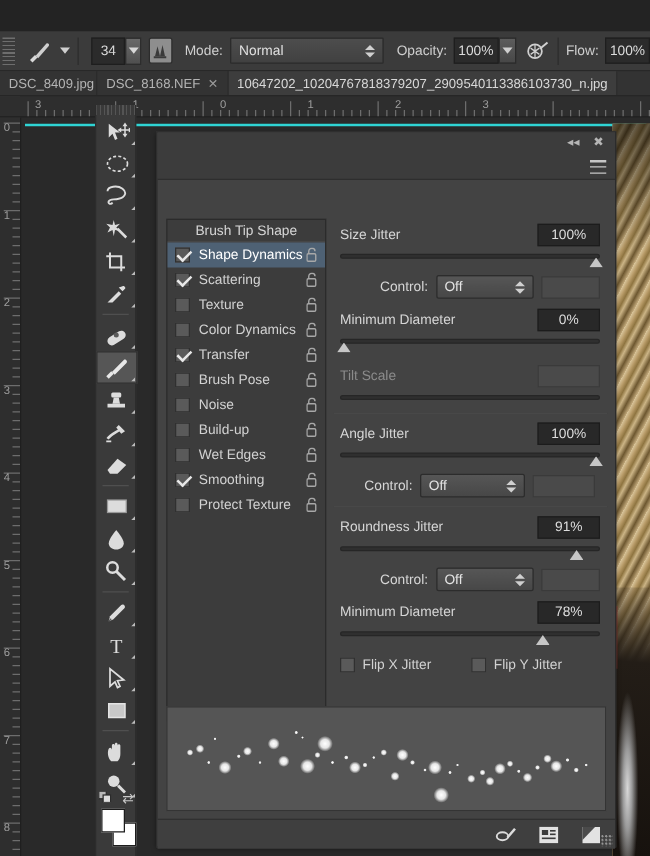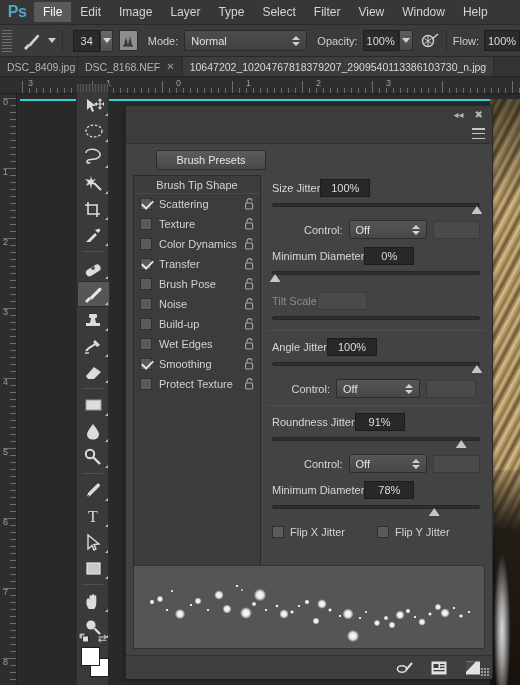--- a/index.html
+++ b/index.html
@@ -243,21 +243,21 @@
   .optrow .olabel { font-size: 11px; color: #d2d2d2; }
   .optrow.sel .olabel { color: #ffffff; }
   .optrow .lock {
     position: absolute; right: 6px; top: 4px; width: 9px; height: 12px;
   }
 
   
   .ctrls { position: absolute; left: 141px; top: 31px; width: 219px; }
   .crow { padding: 0; }
   .lrow {
-    display: flex; align-items: center; justify-content: flex-start;
+    display: flex; align-items: center; justify-content: space-between;
     padding: 4px 6px 2px 5px;
   }
   .lrow .clabel { font-size: 11px; color: #d6d6d6; }
   .lrow .clabel.dim { color: #8b8b8b; }
   .valbox {
     width: 50px; height: 18px; background: #282828; border: 1px solid #1c1c1c;
     color: #dedede; font-size: 11px; display: flex; align-items: center;
     justify-content: center;
   }
   .valbox.empty { background: #4a4a4a; border-color: #3a3a3a; }
@@ -305,35 +305,20 @@
     background:
       radial-gradient(circle at 1px 1px, #9a9a9a 0.8px, transparent 1px) 0 0/3px 3px;
   }
   svg { display: block; }
 </style>
 </head>
 <body>
 
 <div id="app">
 
-  <div class="menubar">
-    <div class="ps-logo">Ps</div>
-    <div id="menu-items" style="display:flex;align-items:center;">
-        <div class="menu-item active">File</div>
-        <div class="menu-item">Edit</div>
-        <div class="menu-item">Image</div>
-        <div class="menu-item">Layer</div>
-        <div class="menu-item">Type</div>
-        <div class="menu-item">Select</div>
-        <div class="menu-item">Filter</div>
-        <div class="menu-item">View</div>
-        <div class="menu-item">Window</div>
-        <div class="menu-item">Help</div>
-      </div>
-  </div>
 
   <div class="optionsbar">
     <div class="grip"></div>
     <div class="opt-brushicon">
       <svg width="22" height="20" viewBox="0 0 22 20">
         <path d="M3 17 L7 13 L9 15 L5 19 Z" fill="#d8d8d8"></path>
         <path d="M7.5 13.5 L16 4 C17 3 19 4.5 18 5.8 L9.5 15.5 Z" fill="#cfcfcf"></path>
       </svg>
     </div>
     <div style="margin-left:4px">
@@ -745,27 +730,34 @@
       <div id="panel-tabs" style="display:flex;align-items:stretch;"></div>
       <div class="panel-menu">
         <span></span>
           <span></span>
           <span></span>
       </div>
     </div>
 
     <div class="panel-body">
 
-      <div class="presets-btn-wrap">
-        <div class="presets-btn">Brush Presets</div>
-      </div>
 
       <div class="optlist">
         <div class="optlist-head">Brush Tip Shape</div>
         <div id="optrows">
+            <div class="optrow sel">
+              <span class="cb on"></span>
+              <span class="olabel">Shape Dynamics</span>
+              <span class="lock">
+                <svg width="9" height="12" viewBox="0 0 9 12">
+                  <path d="M2 5 V3.2 C2 1.4 3.4 0.6 4.6 0.6 C6 0.6 7 1.6 7 3" fill="none" stroke="#a8a8a8" stroke-width="1.1"></path>
+                  <rect x="0.6" y="5" width="7" height="6" rx="1" fill="none" stroke="#a8a8a8" stroke-width="1.1"></rect>
+                </svg>
+              </span>
+            </div>
             <div class="optrow">
               <span class="cb on"></span>
               <span class="olabel">Scattering</span>
               <span class="lock">
                 <svg width="9" height="12" viewBox="0 0 9 12">
                   <path d="M2 5 V3.2 C2 1.4 3.4 0.6 4.6 0.6 C6 0.6 7 1.6 7 3" fill="none" stroke="#a8a8a8" stroke-width="1.1"></path>
                   <rect x="0.6" y="5" width="7" height="6" rx="1" fill="none" stroke="#a8a8a8" stroke-width="1.1"></rect>
                 </svg>
               </span>
             </div>

